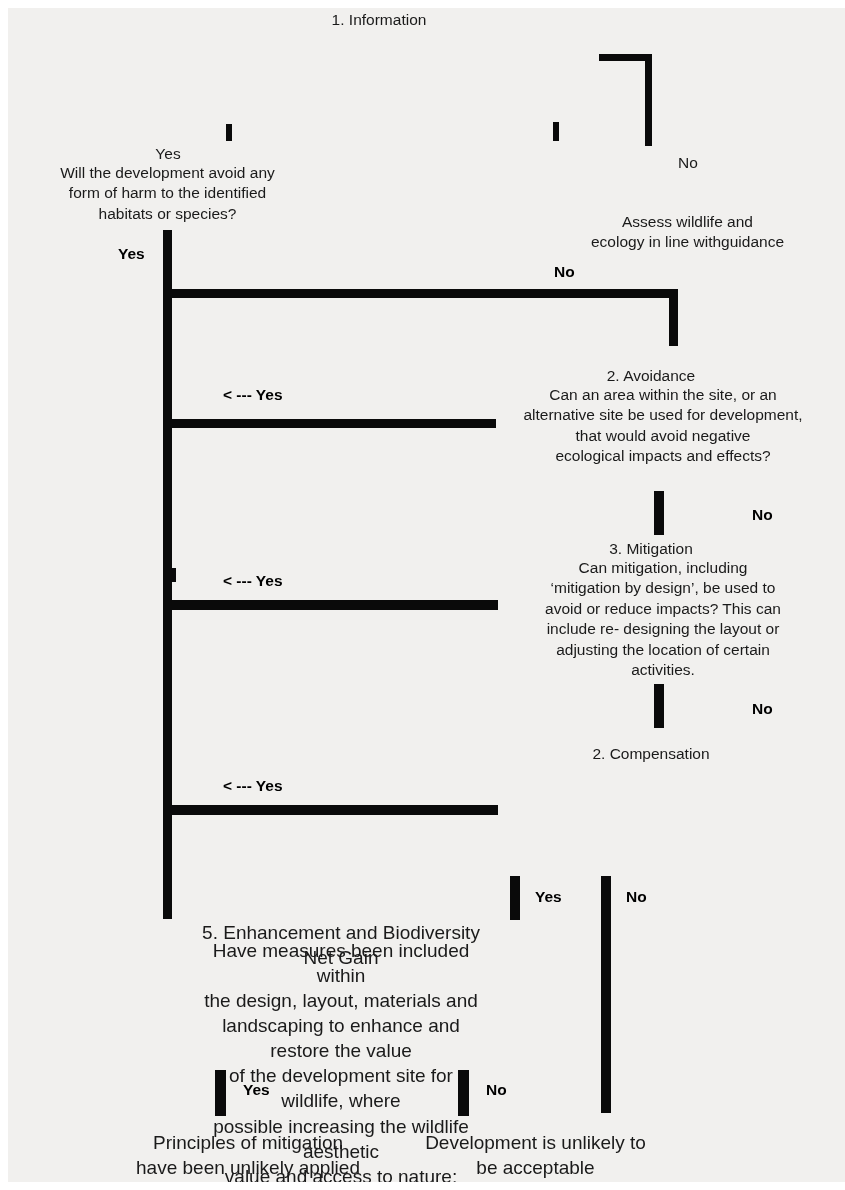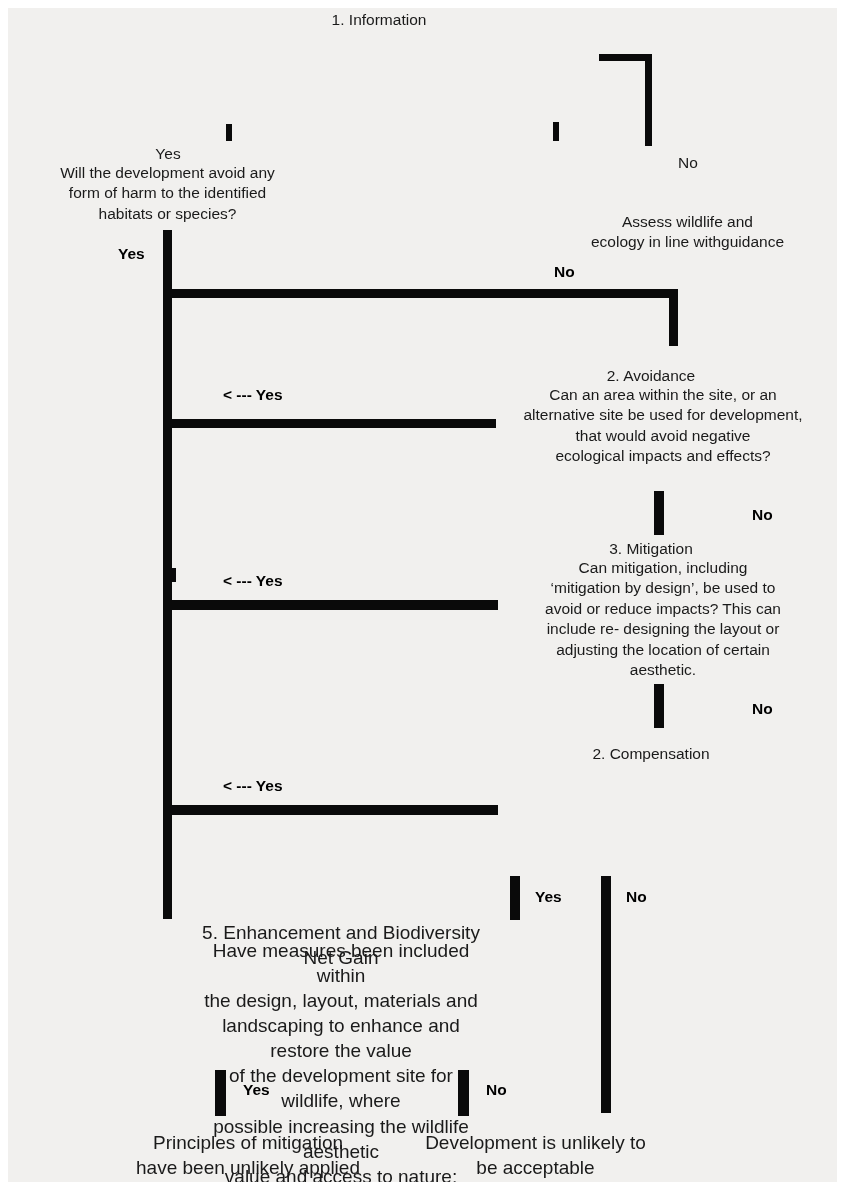--- a/index.html
+++ b/index.html
@@ -13,20 +13,21 @@
     font-family: "Liberation Sans", sans-serif;
   }
   #canvas {
     position: absolute;
     left: 8px;
     top: 8px;
     width: 829px;
     height: 1174px;
     background: #f1f0ee;
     overflow: hidden;
+    padding-left: 8px;
   }
   .txt {
     position: absolute;
     color: #1a1a1a;
     font-family: "Liberation Sans", sans-serif;
     text-align: center;
     line-height: 1.32;
     white-space: pre-line;
     font-size: 15.5px;
   }
@@ -88,21 +89,21 @@
 
   <div class="bar" style="left:646px; top:483px; width:10px; height:44px;"></div>
   <div class="lbl" style="left:744px; top:498px;">No</div>
 
   <div class="txt" style="left:498px; top:531px; width:290px;">3. Mitigation</div>
   <div class="txt" style="left:490px; top:550px; width:330px;">Can mitigation, including
 ‘mitigation by design’, be used to
 avoid or reduce impacts? This can
 include re- designing the layout or
 adjusting the location of certain
-aesthetic.</div>
+activities.</div>
 
   <div class="lbl" style="left:215px; top:564px;">&lt; --- Yes</div>
   <div class="bar" style="left:157px; top:592px; width:333px; height:10px;"></div>
 
   <div class="bar" style="left:646px; top:676px; width:10px; height:44px;"></div>
   <div class="lbl" style="left:744px; top:692px;">No</div>
 
   <div class="txt" style="left:498px; top:736px; width:290px;">2. Compensation</div>
 
   <div class="lbl" style="left:215px; top:769px;">&lt; --- Yes</div>

